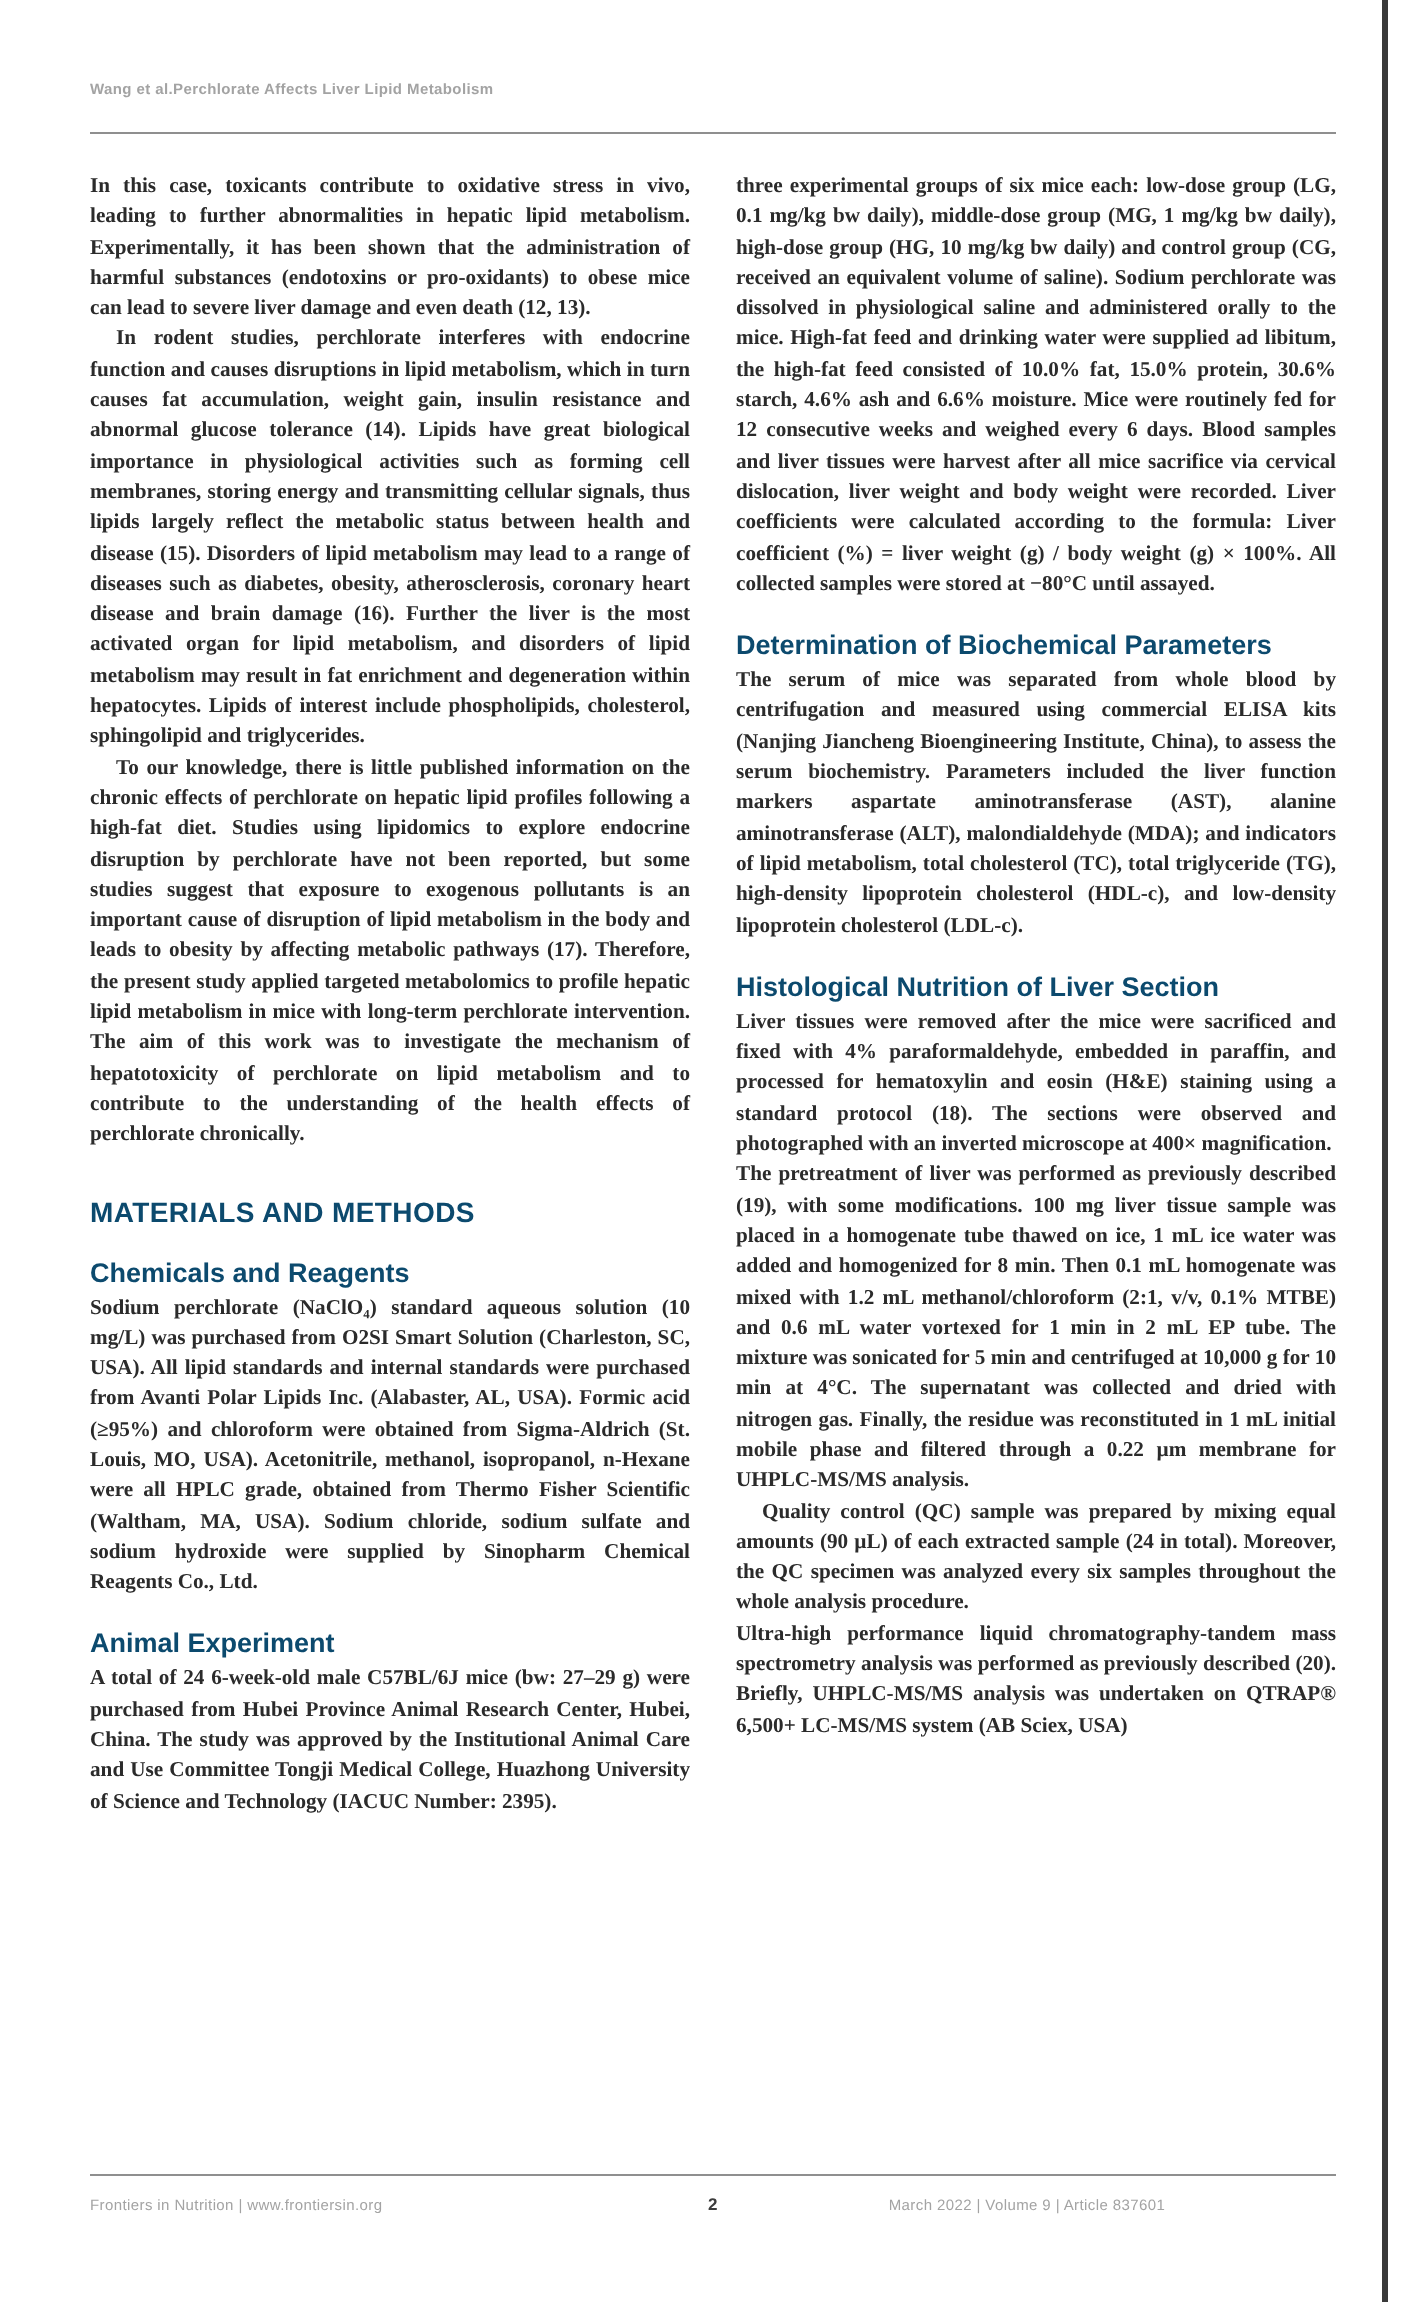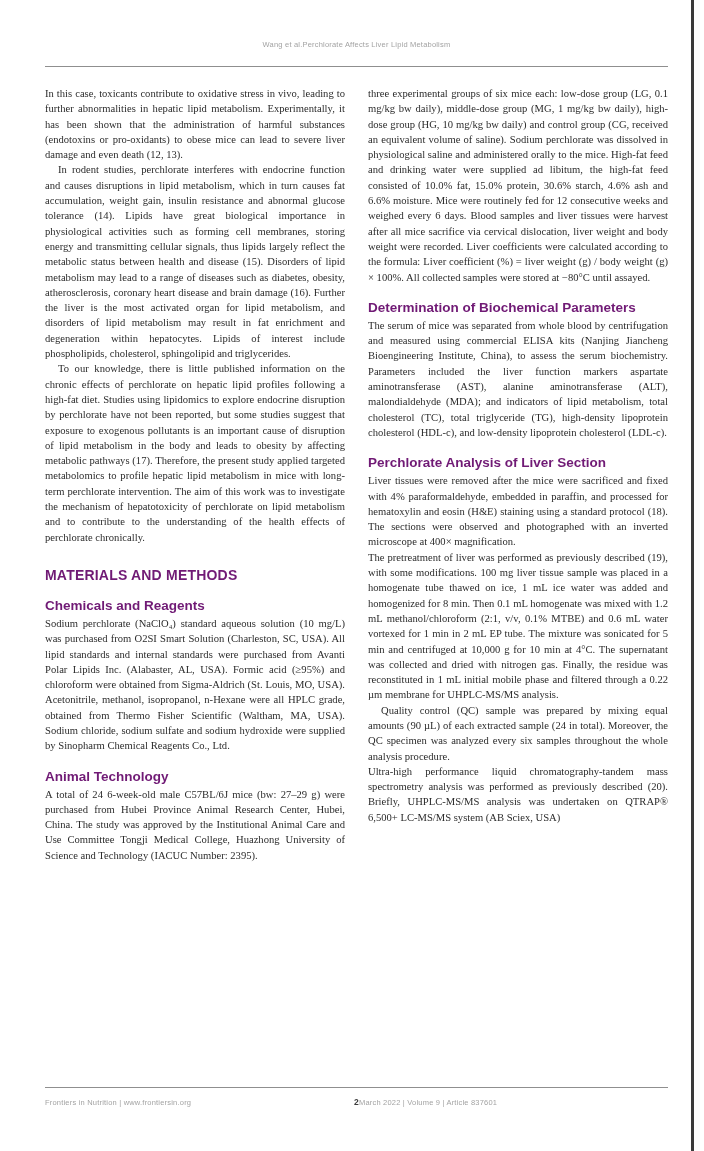--- a/index.html
+++ b/index.html
@@ -11,90 +11,91 @@
     font-family:"Liberation Serif","DejaVu Serif",serif;
     color:#2b2b2b;
     -webkit-font-smoothing:antialiased;
   }
   .page-edge-right{
     position:absolute;top:0;left:691px;width:3px;height:1151px;
     background:#3a3a3a;
   }
   .running-header{
     position:absolute;top:40px;left:45px;width:623px;
-    display:flex;justify-content:center;align-items:baseline;
+    display:flex;justify-content:flex-start;align-items:baseline;
     font-family:"Liberation Sans","DejaVu Sans",sans-serif;
-    font-size:7.5px;color:#a3a3a3;letter-spacing:.2px;
+    font-size:7.5px;color:#a3a3a3;letter-spacing:.2px;font-weight:bold;
   }
   .header-rule{
     position:absolute;top:66px;left:45px;width:623px;height:0;
     border-top:1.5px solid #8f8f8f;
   }
   .columns{
     position:absolute;top:86px;left:45px;width:623px;
     display:flex;gap:23px;
   }
   .col{width:300px;}
   .body-p{
     margin:0;
     font-size:10.6px;line-height:15.3px;
     text-align:justify;
     color:#2b2b2b;
+    font-weight:bold;
   }
   .body-p.indent{text-indent:13px;}
   .h1,.h2{
     font-family:"Liberation Sans","DejaVu Sans",sans-serif;
-    font-weight:bold;color:#701a75;
+    font-weight:bold;color:#0c4a6e;
     margin:0;
   }
   .h1{font-size:14px;letter-spacing:.2px;margin:22px 0 12px 0;}
   .h2{font-size:13.5px;margin:15px 0 3px 0;}
   .h1 + .h2{}
   .footer-rule{
     position:absolute;top:1087px;left:45px;width:623px;height:0;
     border-top:1.5px solid #8f8f8f;
   }
   .running-footer{
     position:absolute;top:1097px;left:45px;width:623px;
     display:grid;grid-template-columns:1fr auto 1fr;align-items:baseline;
     font-family:"Liberation Sans","DejaVu Sans",sans-serif;
     font-size:7.5px;color:#a3a3a3;letter-spacing:.2px;
   }
   .running-footer .page-num{
     color:#3c3c3c;font-weight:bold;font-size:8.5px;text-align:center;
   }
-  .running-footer .right{text-align:left;}
+  .running-footer .right{text-align:center;}
 </style>
 </head>
 <body>
 
 <div class="running-header">
   <span>Wang et al.</span>
   <span>Perchlorate Affects Liver Lipid Metabolism</span>
 </div>
 <div class="header-rule"></div>
 
 <div class="columns">
 
   <div class="col">
     <p class="body-p">In this case, toxicants contribute to oxidative stress in vivo, leading to further abnormalities in hepatic lipid metabolism. Experimentally, it has been shown that the administration of harmful substances (endotoxins or pro-oxidants) to obese mice can lead to severe liver damage and even death (12, 13).</p>
     <p class="body-p indent">In rodent studies, perchlorate interferes with endocrine function and causes disruptions in lipid metabolism, which in turn causes fat accumulation, weight gain, insulin resistance and abnormal glucose tolerance (14). Lipids have great biological importance in physiological activities such as forming cell membranes, storing energy and transmitting cellular signals, thus lipids largely reflect the metabolic status between health and disease (15). Disorders of lipid metabolism may lead to a range of diseases such as diabetes, obesity, atherosclerosis, coronary heart disease and brain damage (16). Further the liver is the most activated organ for lipid metabolism, and disorders of lipid metabolism may result in fat enrichment and degeneration within hepatocytes. Lipids of interest include phospholipids, cholesterol, sphingolipid and triglycerides.</p>
     <p class="body-p indent">To our knowledge, there is little published information on the chronic effects of perchlorate on hepatic lipid profiles following a high-fat diet. Studies using lipidomics to explore endocrine disruption by perchlorate have not been reported, but some studies suggest that exposure to exogenous pollutants is an important cause of disruption of lipid metabolism in the body and leads to obesity by affecting metabolic pathways (17). Therefore, the present study applied targeted metabolomics to profile hepatic lipid metabolism in mice with long-term perchlorate intervention. The aim of this work was to investigate the mechanism of hepatotoxicity of perchlorate on lipid metabolism and to contribute to the understanding of the health effects of perchlorate chronically.</p>
     <h2 class="h1">MATERIALS AND METHODS</h2>
     <h3 class="h2">Chemicals and Reagents</h3>
     <p class="body-p">Sodium perchlorate (NaClO₄) standard aqueous solution (10 mg/L) was purchased from O2SI Smart Solution (Charleston, SC, USA). All lipid standards and internal standards were purchased from Avanti Polar Lipids Inc. (Alabaster, AL, USA). Formic acid (≥95%) and chloroform were obtained from Sigma-Aldrich (St. Louis, MO, USA). Acetonitrile, methanol, isopropanol, n-Hexane were all HPLC grade, obtained from Thermo Fisher Scientific (Waltham, MA, USA). Sodium chloride, sodium sulfate and sodium hydroxide were supplied by Sinopharm Chemical Reagents Co., Ltd.</p>
-    <h3 class="h2">Animal Technology</h3>
+    <h3 class="h2">Animal Experiment</h3>
     <p class="body-p">A total of 24 6-week-old male C57BL/6J mice (bw: 27–29 g) were purchased from Hubei Province Animal Research Center, Hubei, China. The study was approved by the Institutional Animal Care and Use Committee Tongji Medical College, Huazhong University of Science and Technology (IACUC Number: 2395).</p>
   </div>
 
   <div class="col">
     <p class="body-p">three experimental groups of six mice each: low-dose group (LG, 0.1 mg/kg bw daily), middle-dose group (MG, 1 mg/kg bw daily), high-dose group (HG, 10 mg/kg bw daily) and control group (CG, received an equivalent volume of saline). Sodium perchlorate was dissolved in physiological saline and administered orally to the mice. High-fat feed and drinking water were supplied ad libitum, the high-fat feed consisted of 10.0% fat, 15.0% protein, 30.6% starch, 4.6% ash and 6.6% moisture. Mice were routinely fed for 12 consecutive weeks and weighed every 6 days. Blood samples and liver tissues were harvest after all mice sacrifice via cervical dislocation, liver weight and body weight were recorded. Liver coefficients were calculated according to the formula: Liver coefficient (%) = liver weight (g) / body weight (g) × 100%. All collected samples were stored at −80°C until assayed.</p>
     <h3 class="h2">Determination of Biochemical Parameters</h3>
     <p class="body-p">The serum of mice was separated from whole blood by centrifugation and measured using commercial ELISA kits (Nanjing Jiancheng Bioengineering Institute, China), to assess the serum biochemistry. Parameters included the liver function markers aspartate aminotransferase (AST), alanine aminotransferase (ALT), malondialdehyde (MDA); and indicators of lipid metabolism, total cholesterol (TC), total triglyceride (TG), high-density lipoprotein cholesterol (HDL-c), and low-density lipoprotein cholesterol (LDL-c).</p>
-    <h3 class="h2">Perchlorate Analysis of Liver Section</h3>
+    <h3 class="h2">Histological Nutrition of Liver Section</h3>
     <p class="body-p">Liver tissues were removed after the mice were sacrificed and fixed with 4% paraformaldehyde, embedded in paraffin, and processed for hematoxylin and eosin (H&amp;E) staining using a standard protocol (18). The sections were observed and photographed with an inverted microscope at 400× magnification.</p>
     <p class="body-p">The pretreatment of liver was performed as previously described (19), with some modifications. 100 mg liver tissue sample was placed in a homogenate tube thawed on ice, 1 mL ice water was added and homogenized for 8 min. Then 0.1 mL homogenate was mixed with 1.2 mL methanol/chloroform (2:1, v/v, 0.1% MTBE) and 0.6 mL water vortexed for 1 min in 2 mL EP tube. The mixture was sonicated for 5 min and centrifuged at 10,000 g for 10 min at 4°C. The supernatant was collected and dried with nitrogen gas. Finally, the residue was reconstituted in 1 mL initial mobile phase and filtered through a 0.22 µm membrane for UHPLC-MS/MS analysis.</p>
     <p class="body-p indent">Quality control (QC) sample was prepared by mixing equal amounts (90 µL) of each extracted sample (24 in total). Moreover, the QC specimen was analyzed every six samples throughout the whole analysis procedure.</p>
     <p class="body-p">Ultra-high performance liquid chromatography-tandem mass spectrometry analysis was performed as previously described (20). Briefly, UHPLC-MS/MS analysis was undertaken on QTRAP® 6,500+ LC-MS/MS system (AB Sciex, USA)</p>
   </div>
 
 </div>
 
 <div class="footer-rule"></div>
 <div class="running-footer">

